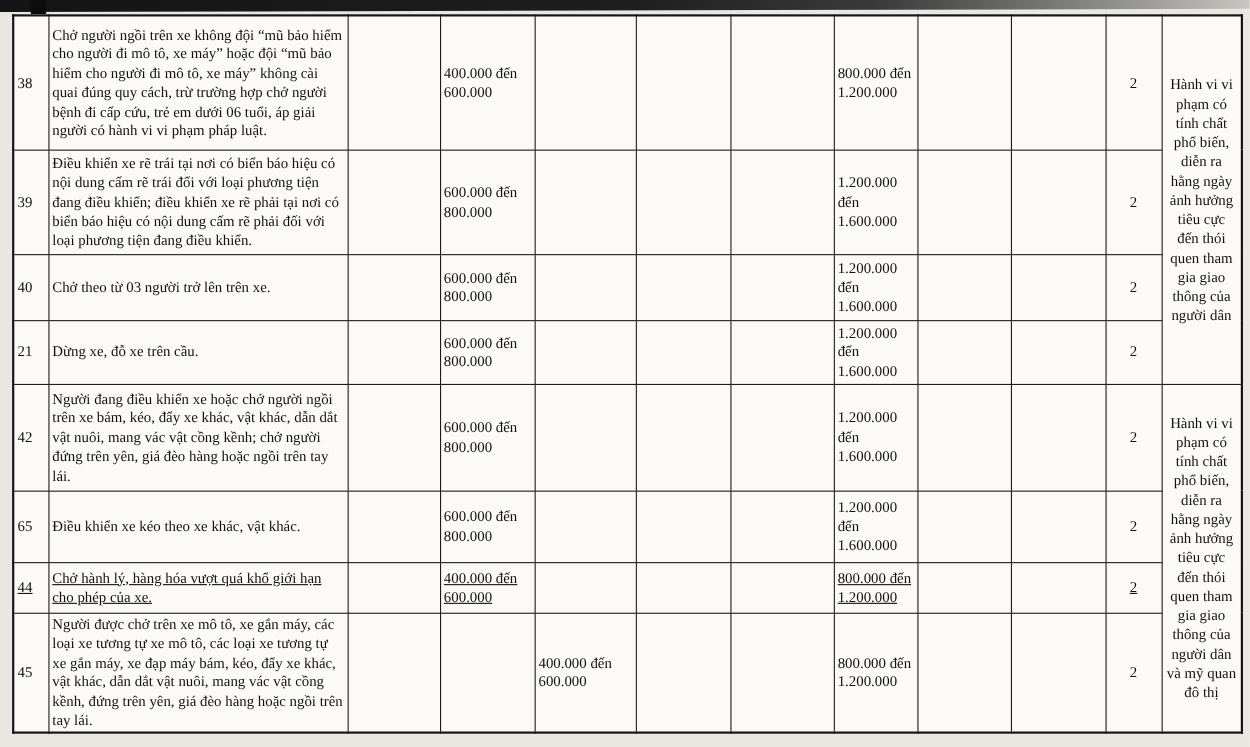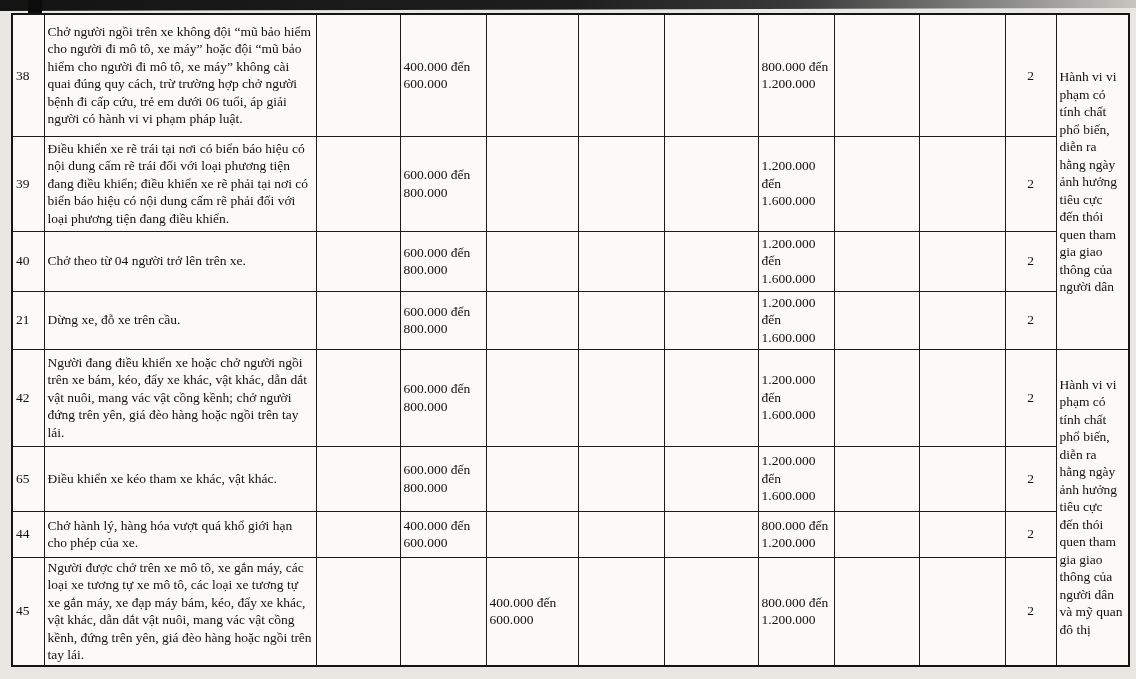--- a/index.html
+++ b/index.html
@@ -28,28 +28,28 @@
     vertical-align:middle;
     padding:1px 3px;
     font-size:13.5px;
     line-height:17.5px;
     overflow:hidden;
   }
   td.stt{text-align:left;}
   td.desc{text-align:left;padding-left:5px;padding-right:4px;}
   td.fine{text-align:left;}
   td.pts{text-align:center;}
-  td.remark{line-height:19px;padding:2px 2px;}
+  td.remark{text-align:center;line-height:19px;padding:2px 2px;}
   tr.r38{height:122px;}
   tr.r39{height:95px;}
   tr.r40{height:60px;}
   tr.r41{height:58px;}
   tr.r42{height:97px;}
   tr.r43{height:65px;}
-  tr.r44{height:46px;}
+  tr.r44{height:46px;text-decoration:underline;}
   tr.r45{height:107px;}
 </style>
 </head>
 <body>
 
 <div class="scan-bar"></div>
 <div class="scan-notch"></div>
 
 <table class="viol">
   <colgroup>
@@ -92,21 +92,21 @@
     <td></td>
     <td></td>
     <td class="fine">1.200.000 đến 1.600.000</td>
     <td></td>
     <td></td>
     <td class="pts">2</td>
   </tr>
 
   <tr class="r40">
     <td class="stt">40</td>
-    <td class="desc">Chở theo từ 04 người trở lên trên xe.</td>
+    <td class="desc">Chở theo từ 03 người trở lên trên xe.</td>
     <td></td>
     <td class="fine">600.000 đến 800.000</td>
     <td></td>
     <td></td>
     <td></td>
     <td class="fine">1.200.000 đến 1.600.000</td>
     <td></td>
     <td></td>
     <td class="pts">2</td>
   </tr>
@@ -135,21 +135,21 @@
     <td></td>
     <td class="fine">1.200.000 đến 1.600.000</td>
     <td></td>
     <td></td>
     <td class="pts">2</td>
     <td class="remark" rowspan="4">Hành vi vi phạm có tính chất phổ biến, diễn ra hằng ngày ảnh hưởng tiêu cực đến thói quen tham gia giao thông của người dân và mỹ quan đô thị</td>
   </tr>
 
   <tr class="r43">
     <td class="stt">65</td>
-    <td class="desc">Điều khiển xe kéo tham xe khác, vật khác.</td>
+    <td class="desc">Điều khiển xe kéo theo xe khác, vật khác.</td>
     <td></td>
     <td class="fine">600.000 đến 800.000</td>
     <td></td>
     <td></td>
     <td></td>
     <td class="fine">1.200.000 đến 1.600.000</td>
     <td></td>
     <td></td>
     <td class="pts">2</td>
   </tr>

